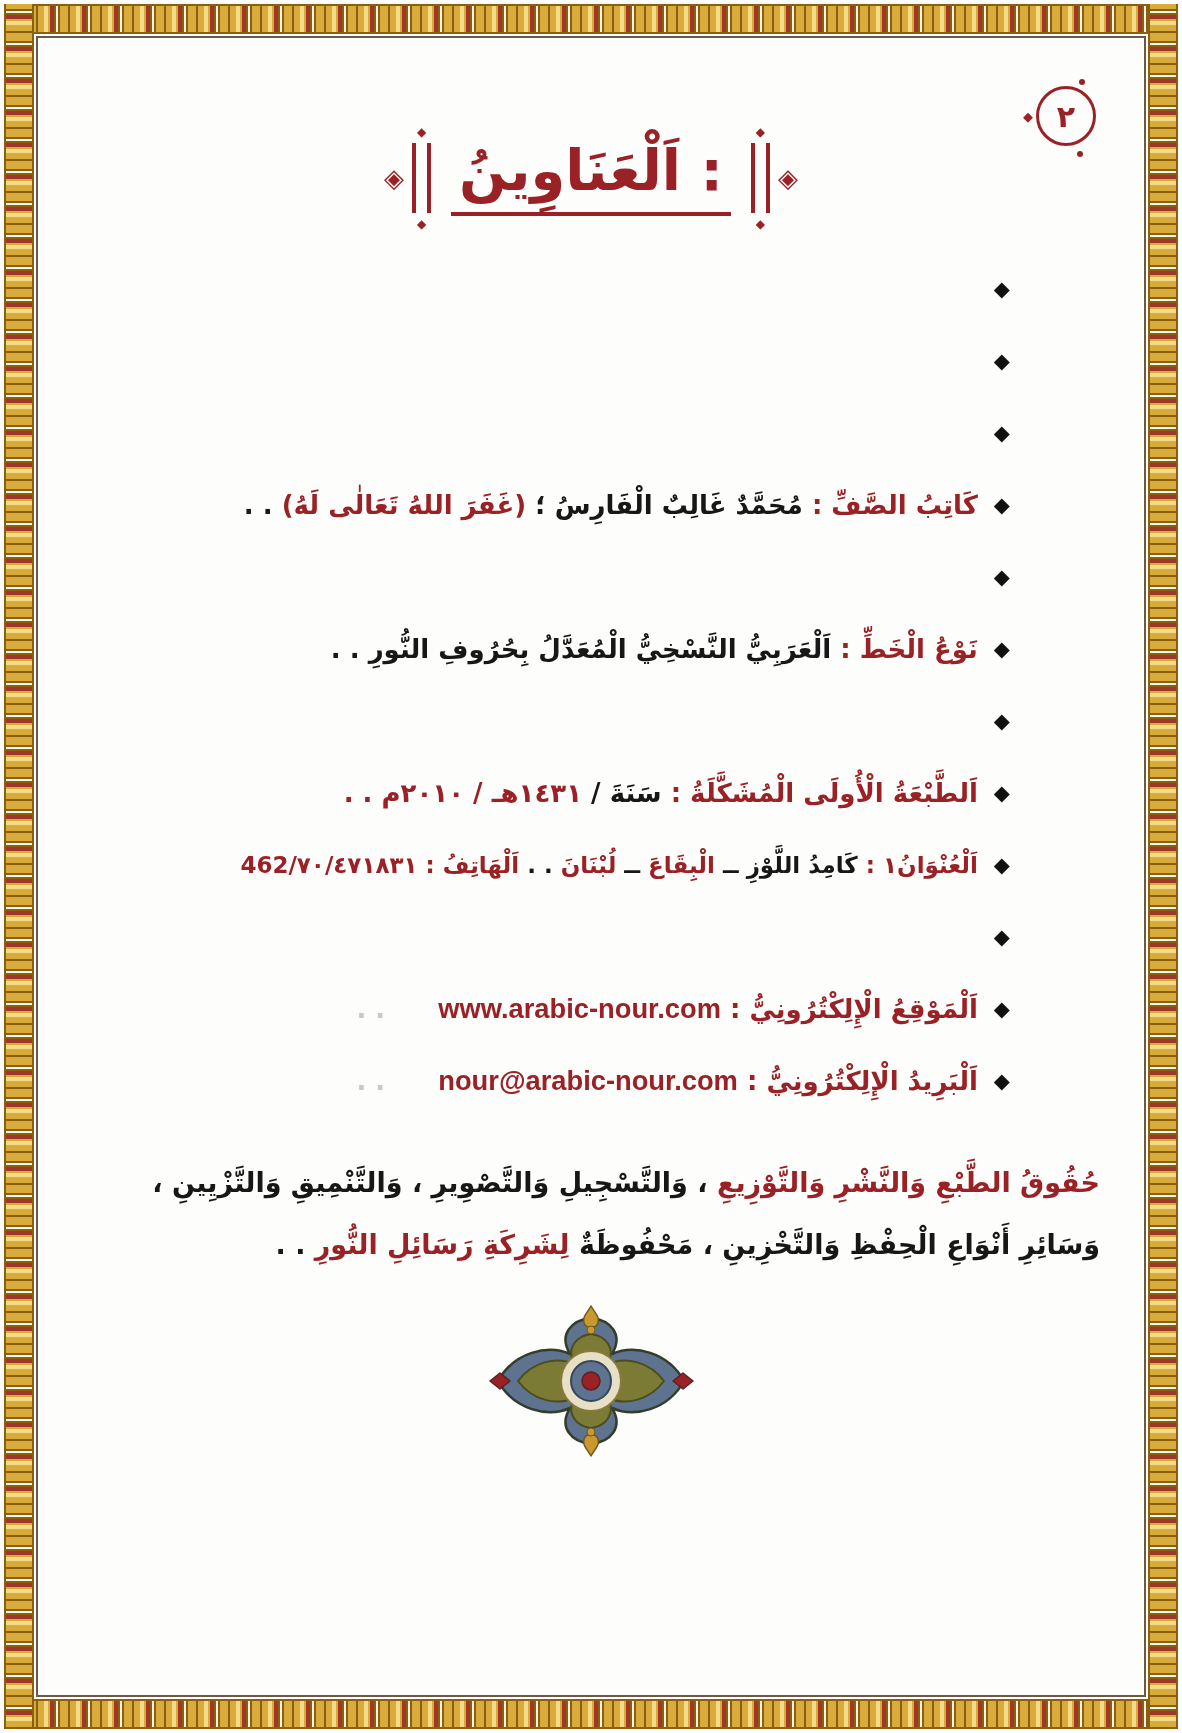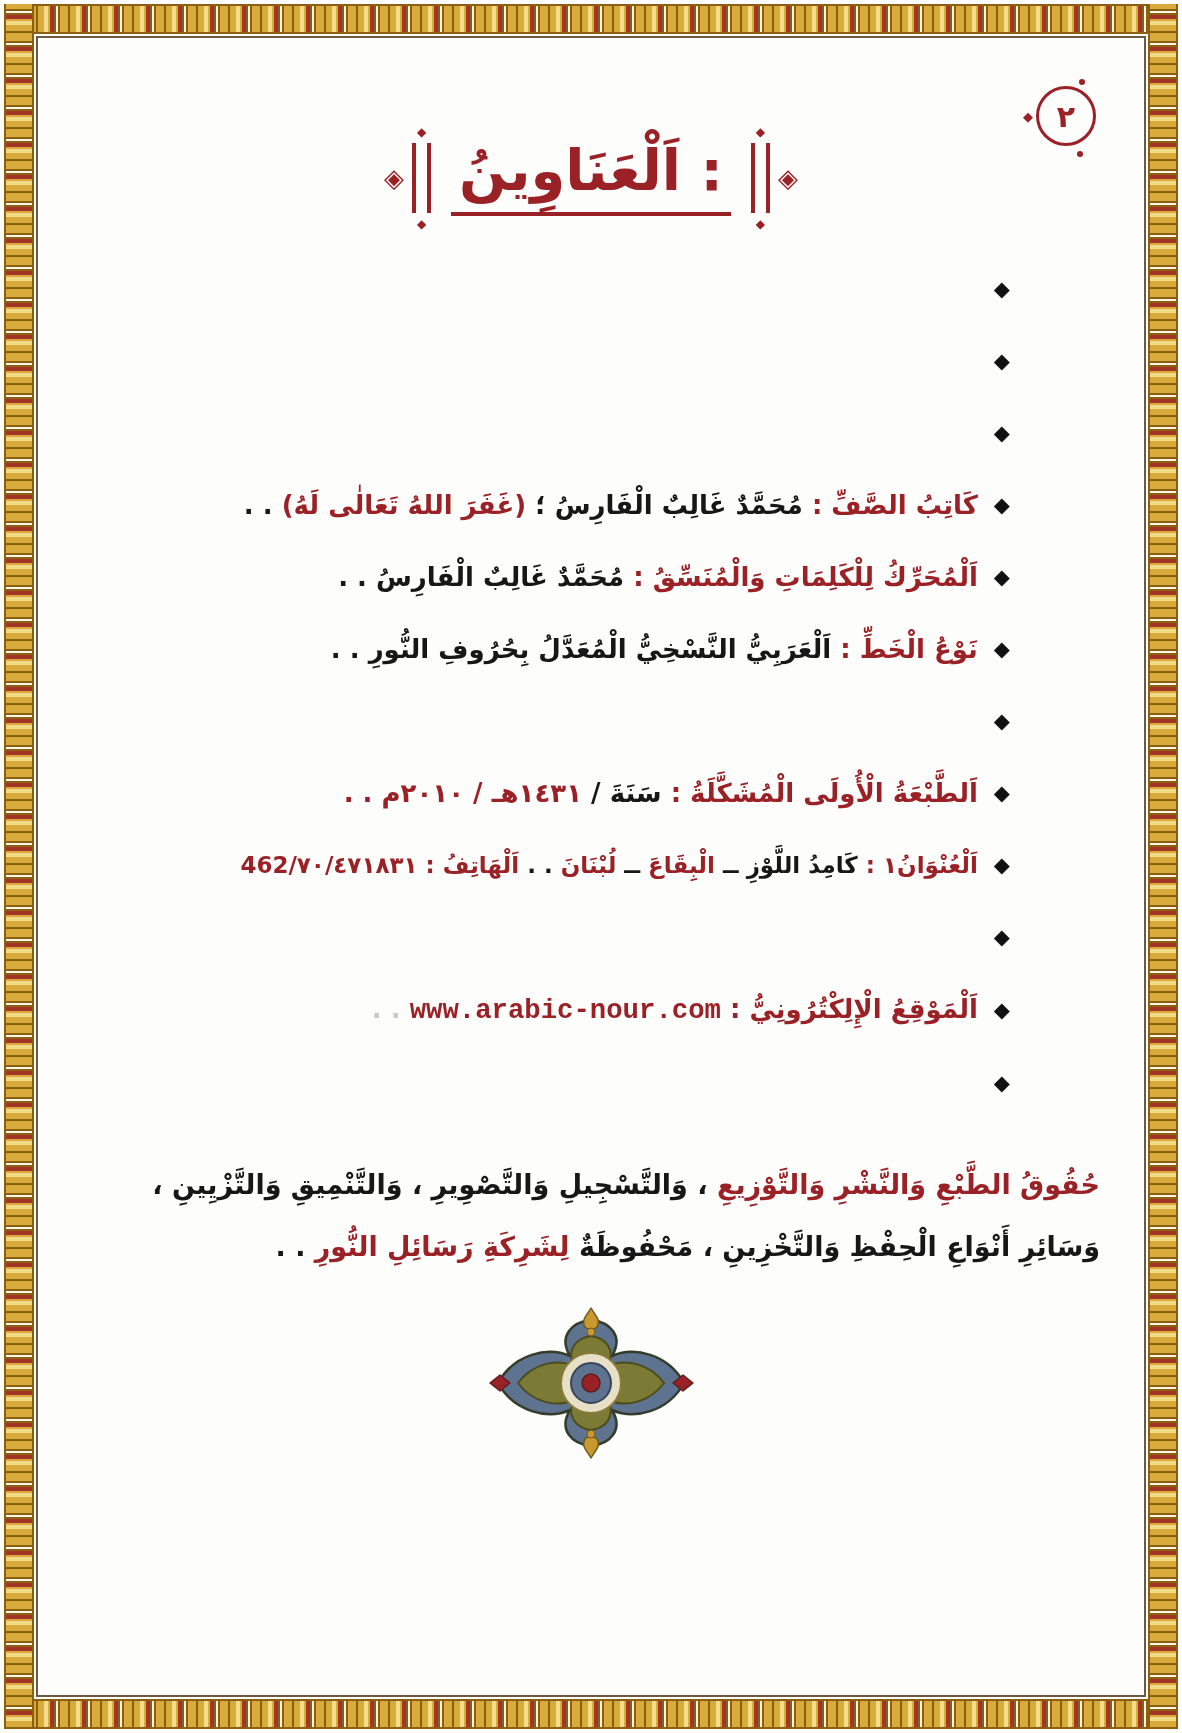--- a/index.html
+++ b/index.html
@@ -56,21 +56,21 @@
   .items{direction:rtl;margin:54px 132px 0 40px;display:flex;flex-direction:column;gap:34px;}
   .item{display:flex;align-items:center;gap:16px;white-space:nowrap;
     font-size:26px;font-weight:bold;color:var(--blk);line-height:38px;}
   .item.wide{font-size:23px;}
   .bullet{color:#111;font-size:21px;flex:0 0 auto;}
   .seg{}
   .c-red{color:var(--red);}
   .c-redb{color:var(--red);}
   .c-blk{color:var(--blk);}
   .c-hon{color:var(--red);font-size:0.56em;vertical-align:2px;}
-  .c-url{color:var(--red);font-family:Liberation Mono, monospace;font-size:1.05em;}
+  .c-url{color:var(--red);font-family:Liberation Sans, sans-serif;font-size:1.05em;margin-left:44px;}
   .c-dim{color:#c9c9c9;}
 
   
   .copyright{direction:rtl;margin:52px 42px 0 42px;text-align:right;
     font-size:27px;font-weight:bold;color:var(--blk);line-height:2.3;}
 
   
   .ornament-wrap{margin-top:28px;display:flex;justify-content:center;}
 </style>
 </head>
@@ -111,21 +111,20 @@
       </div>
       <div class="item">
         <span class="bullet">◆</span>
       </div>
       <div class="item">
         <span class="bullet">◆</span>
         <span class="segs"><span class="seg c-red">كَاتِبُ الصَّفِّ : </span><span class="seg c-blk">مُحَمَّدٌ غَالِبٌ الْفَارِسُ ؛ </span><span class="seg c-redb">(غَفَرَ اللهُ تَعَالٰى لَهُ)</span><span class="seg c-blk"> . .</span></span>
       </div>
       <div class="item">
         <span class="bullet">◆</span>
-        <span class="segs"><span class="seg c-red">اَلْمُحَرِّكُ لِلْكَلِمَاتِ وَالْمُنَسِّقُ : </span><span class="seg c-blk">مُحَمَّدٌ غَالِبٌ الْفَارِسُ . .</span></span>
       </div>
       <div class="item">
         <span class="bullet">◆</span>
         <span class="segs"><span class="seg c-red">نَوْعُ الْخَطِّ : </span><span class="seg c-blk">اَلْعَرَبِيُّ النَّسْخِيُّ الْمُعَدَّلُ بِحُرُوفِ النُّورِ . .</span></span>
       </div>
       <div class="item">
         <span class="bullet">◆</span>
       </div>
       <div class="item">
         <span class="bullet">◆</span>
@@ -137,20 +136,21 @@
       </div>
       <div class="item wide">
         <span class="bullet">◆</span>
       </div>
       <div class="item">
         <span class="bullet">◆</span>
         <span class="segs"><span class="seg c-red">اَلْمَوْقِعُ الْإِلِكْتُرُونِيُّ : </span><span class="seg c-url">www.arabic-nour.com</span><span class="seg c-dim"> . .</span></span>
       </div>
       <div class="item">
         <span class="bullet">◆</span>
+        <span class="segs"><span class="seg c-red">اَلْبَرِيدُ الْإِلِكْتُرُونِيُّ : </span><span class="seg c-url">nour@arabic-nour.com</span><span class="seg c-dim"> . .</span></span>
       </div>
     </div>
 
     <div class="copyright"><span class="seg c-redb">حُقُوقُ الطَّبْعِ وَالنَّشْرِ وَالتَّوْزِيعِ</span><span class="seg c-blk"> ، وَالتَّسْجِيلِ وَالتَّصْوِيرِ ، وَالتَّنْمِيقِ وَالتَّزْيِينِ ، وَسَائِرِ أَنْوَاعِ الْحِفْظِ وَالتَّخْزِينِ ، مَحْفُوظَةٌ </span><span class="seg c-redb">لِشَرِكَةِ رَسَائِلِ النُّورِ</span><span class="seg c-blk"> . .</span></div>
 
     <div class="ornament-wrap">
       <svg width="215" height="155" viewBox="0 0 215 155">
         <g stroke-linejoin="round">
           <path d="M14 77 C30 48 64 40 86 50 C74 30 88 16 107 14 C126 16 140 30 128 50 C150 40 184 48 200 77 C184 106 150 114 128 104 C140 124 126 138 107 140 C88 138 74 124 86 104 C64 114 30 106 14 77 Z" fill="#5e7390" stroke="#333d2a" stroke-width="2.5"></path>
           <path d="M34 77 C48 58 72 52 90 60 C82 44 92 32 107 30 C122 32 132 44 124 60 C142 52 166 58 180 77 C166 96 142 102 124 94 C132 110 122 122 107 124 C92 122 82 110 90 94 C72 102 48 96 34 77 Z" fill="#7b7b35" stroke="#4c4c1e" stroke-width="2"></path>

